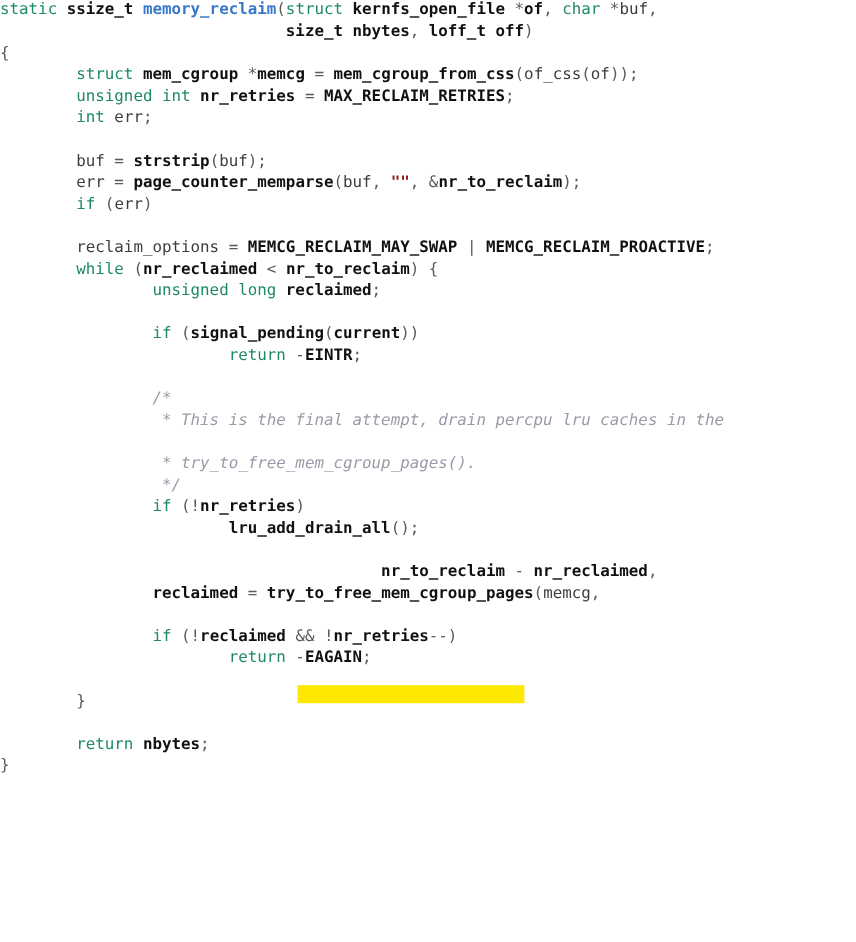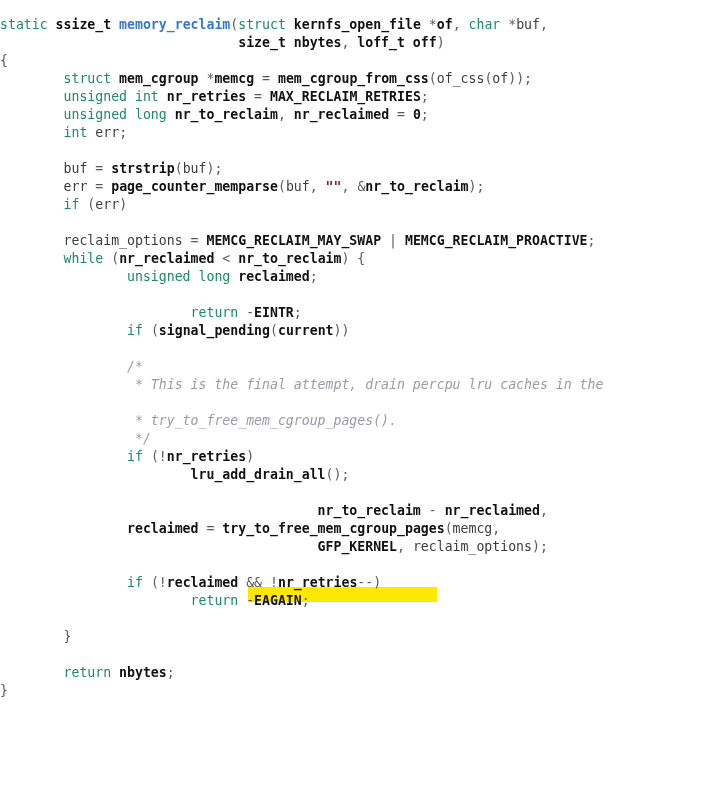--- a/index.html
+++ b/index.html
@@ -13,21 +13,20 @@
     height: 785px;
     overflow: hidden;
     font-family: "DejaVu Sans Mono", "Liberation Mono", monospace;
   }
   #code-listing {
     position: relative;
     width: 713px;
     height: 648px;
     background: #ffffff;
     padding: 0;
-    margin-top: 16px;
   }
   .code-line {
     position: relative;
     height: 18px;
     line-height: 18px;
     font-size: 13.2px;
     white-space: pre;
     color: #1c1c1c;
     letter-spacing: 0px;
   }
@@ -54,45 +53,43 @@
 <body>
 
 <div id="code-listing">
   <div id="annotation-highlight" style="left: 248px; top: 571px; width: 189px; height: 15px; background: rgb(255, 232, 0);"></div>
   <div id="code-body">
       <div class="code-line"><span class="t-kw">static </span><span class="t-type">ssize_t </span><span class="t-fn">memory_reclaim</span><span class="t-punc">(</span><span class="t-kw">struct </span><span class="t-type">kernfs_open_file </span><span class="t-punc">*</span><span class="t-ident">of</span><span class="t-punc">, </span><span class="t-kw">char </span><span class="t-punc">*</span><span class="t-plain">buf</span><span class="t-punc">,</span></div>
       <div class="code-line"><span class="t-plain">                              </span><span class="t-type">size_t nbytes</span><span class="t-punc">, </span><span class="t-type">loff_t off</span><span class="t-punc">)</span></div>
       <div class="code-line"><span class="t-punc">{</span></div>
       <div class="code-line"><span class="t-plain">        </span><span class="t-kw">struct </span><span class="t-ident">mem_cgroup </span><span class="t-punc">*</span><span class="t-ident">memcg</span><span class="t-punc"> = </span><span class="t-ident">mem_cgroup_from_css</span><span class="t-punc">(</span><span class="t-plain">of_css</span><span class="t-punc">(</span><span class="t-plain">of</span><span class="t-punc">));</span></div>
       <div class="code-line"><span class="t-plain">        </span><span class="t-kw">unsigned int </span><span class="t-ident">nr_retries</span><span class="t-punc"> = </span><span class="t-ident">MAX_RECLAIM_RETRIES</span><span class="t-punc">;</span></div>
-      <div class="code-line"><span class="t-plain">        </span><span class="t-kw">unsigned long </span><span class="t-ident">nr_to_reclaim</span><span class="t-punc">, </span><span class="t-ident">nr_reclaimed</span><span class="t-punc"> = </span><span class="t-ident">0</span><span class="t-punc">;</span></div>
       <div class="code-line"><span class="t-plain">        </span><span class="t-kw">int </span><span class="t-plain">err</span><span class="t-punc">;</span></div>
       <div class="code-line"><span class="t-plain"></span></div>
       <div class="code-line"><span class="t-plain">        </span><span class="t-plain">buf</span><span class="t-punc"> = </span><span class="t-ident">strstrip</span><span class="t-punc">(</span><span class="t-plain">buf</span><span class="t-punc">);</span></div>
       <div class="code-line"><span class="t-plain">        </span><span class="t-plain">err</span><span class="t-punc"> = </span><span class="t-ident">page_counter_memparse</span><span class="t-punc">(</span><span class="t-plain">buf</span><span class="t-punc">, </span><span class="t-str">""</span><span class="t-punc">, </span><span class="t-punc">&amp;</span><span class="t-ident">nr_to_reclaim</span><span class="t-punc">);</span></div>
       <div class="code-line"><span class="t-plain">        </span><span class="t-kw">if</span><span class="t-punc"> (</span><span class="t-plain">err</span><span class="t-punc">)</span></div>
       <div class="code-line"><span class="t-plain"></span></div>
       <div class="code-line"><span class="t-plain">        </span><span class="t-plain">reclaim_options</span><span class="t-punc"> = </span><span class="t-ident">MEMCG_RECLAIM_MAY_SWAP</span><span class="t-punc"> | </span><span class="t-ident">MEMCG_RECLAIM_PROACTIVE</span><span class="t-punc">;</span></div>
       <div class="code-line"><span class="t-plain">        </span><span class="t-kw">while</span><span class="t-punc"> (</span><span class="t-ident">nr_reclaimed</span><span class="t-punc"> &lt; </span><span class="t-ident">nr_to_reclaim</span><span class="t-punc">) {</span></div>
       <div class="code-line"><span class="t-plain">                </span><span class="t-kw">unsigned long </span><span class="t-ident">reclaimed</span><span class="t-punc">;</span></div>
       <div class="code-line"><span class="t-plain"></span></div>
+      <div class="code-line"><span class="t-plain">                </span><span class="t-kw">if</span><span class="t-punc"> (</span><span class="t-ident">signal_pending</span><span class="t-punc">(</span><span class="t-ident">current</span><span class="t-punc">))</span></div>
       <div class="code-line"><span class="t-plain">                        </span><span class="t-kw">return </span><span class="t-punc">-</span><span class="t-ident">EINTR</span><span class="t-punc">;</span></div>
-      <div class="code-line"><span class="t-plain">                </span><span class="t-kw">if</span><span class="t-punc"> (</span><span class="t-ident">signal_pending</span><span class="t-punc">(</span><span class="t-ident">current</span><span class="t-punc">))</span></div>
       <div class="code-line"><span class="t-plain"></span></div>
       <div class="code-line"><span class="t-plain">                </span><span class="t-comment">/*</span></div>
       <div class="code-line"><span class="t-plain">                 </span><span class="t-comment">* This is the final attempt, drain percpu lru caches in the</span></div>
       <div class="code-line"><span class="t-plain">                 </span></div>
       <div class="code-line"><span class="t-plain">                 </span><span class="t-comment">* try_to_free_mem_cgroup_pages().</span></div>
       <div class="code-line"><span class="t-plain">                 </span><span class="t-comment">*/</span></div>
       <div class="code-line"><span class="t-plain">                </span><span class="t-kw">if</span><span class="t-punc"> (!</span><span class="t-ident">nr_retries</span><span class="t-punc">)</span></div>
       <div class="code-line"><span class="t-plain">                        </span><span class="t-ident">lru_add_drain_all</span><span class="t-punc">();</span></div>
       <div class="code-line"><span class="t-plain"></span></div>
       <div class="code-line"><span class="t-plain">                                        </span><span class="t-ident">nr_to_reclaim</span><span class="t-punc"> - </span><span class="t-ident">nr_reclaimed</span><span class="t-punc">,</span></div>
       <div class="code-line"><span class="t-plain">                </span><span class="t-ident">reclaimed</span><span class="t-punc"> = </span><span class="t-ident">try_to_free_mem_cgroup_pages</span><span class="t-punc">(</span><span class="t-plain">memcg</span><span class="t-punc">,</span></div>
-      <div class="code-line"><span class="t-plain">                                        </span><span class="t-ident">GFP_KERNEL</span><span class="t-punc">, </span><span class="t-plain">reclaim_options</span><span class="t-punc">);</span></div>
       <div class="code-line"><span class="t-plain"></span></div>
       <div class="code-line"><span class="t-plain">                </span><span class="t-kw">if</span><span class="t-punc"> (!</span><span class="t-ident">reclaimed</span><span class="t-punc"> &amp;&amp; !</span><span class="t-ident">nr_retries</span><span class="t-punc">--)</span></div>
       <div class="code-line"><span class="t-plain">                        </span><span class="t-kw">return </span><span class="t-punc">-</span><span class="t-ident">EAGAIN</span><span class="t-punc">;</span></div>
       <div class="code-line"><span class="t-plain"></span></div>
       <div class="code-line"><span class="t-plain">        </span><span class="t-punc">}</span></div>
       <div class="code-line"><span class="t-plain"></span></div>
       <div class="code-line"><span class="t-plain">        </span><span class="t-kw">return </span><span class="t-ident">nbytes</span><span class="t-punc">;</span></div>
       <div class="code-line"><span class="t-punc">}</span></div>
     </div>
 </div>

